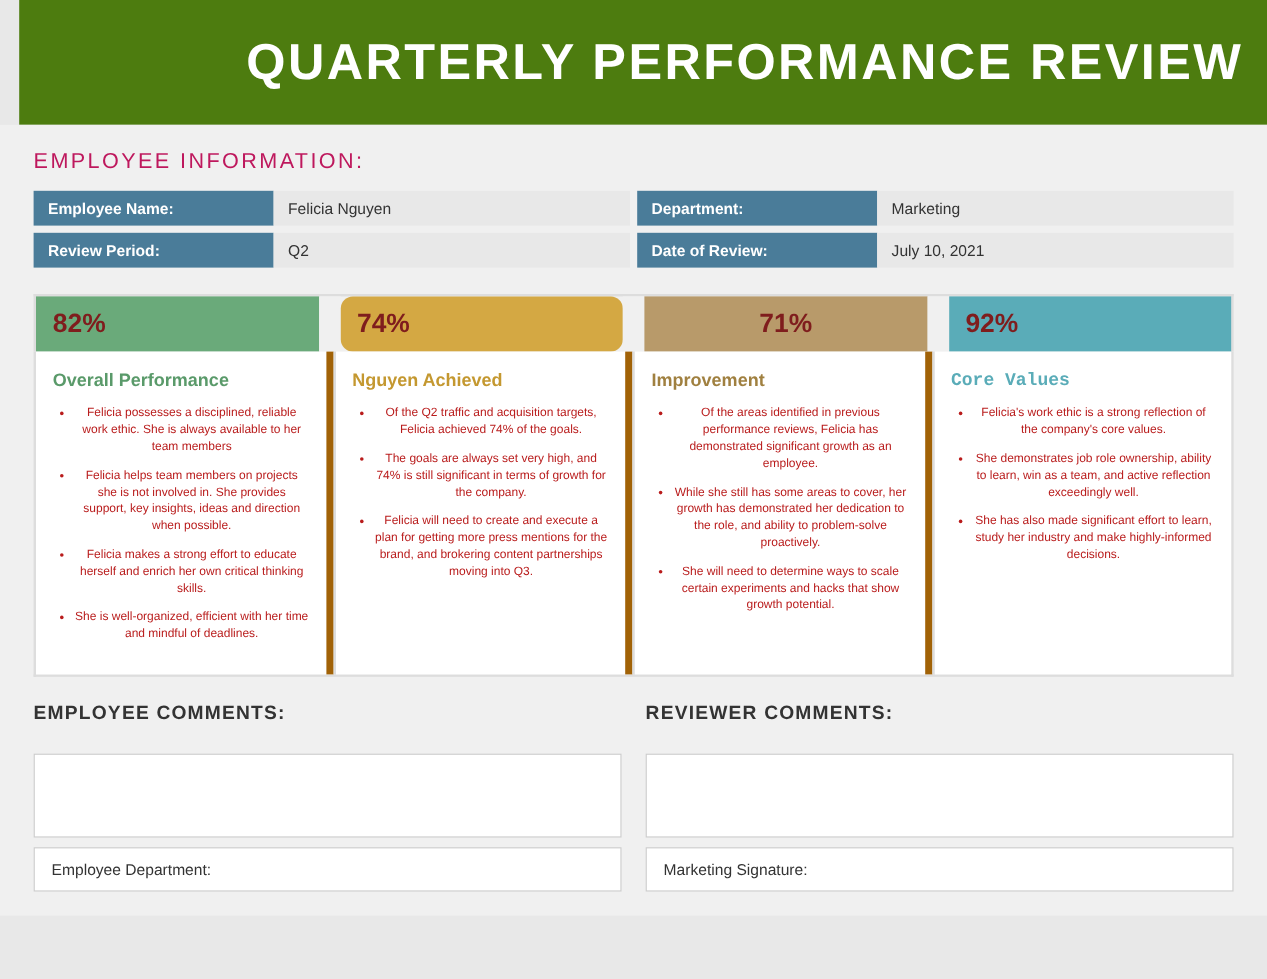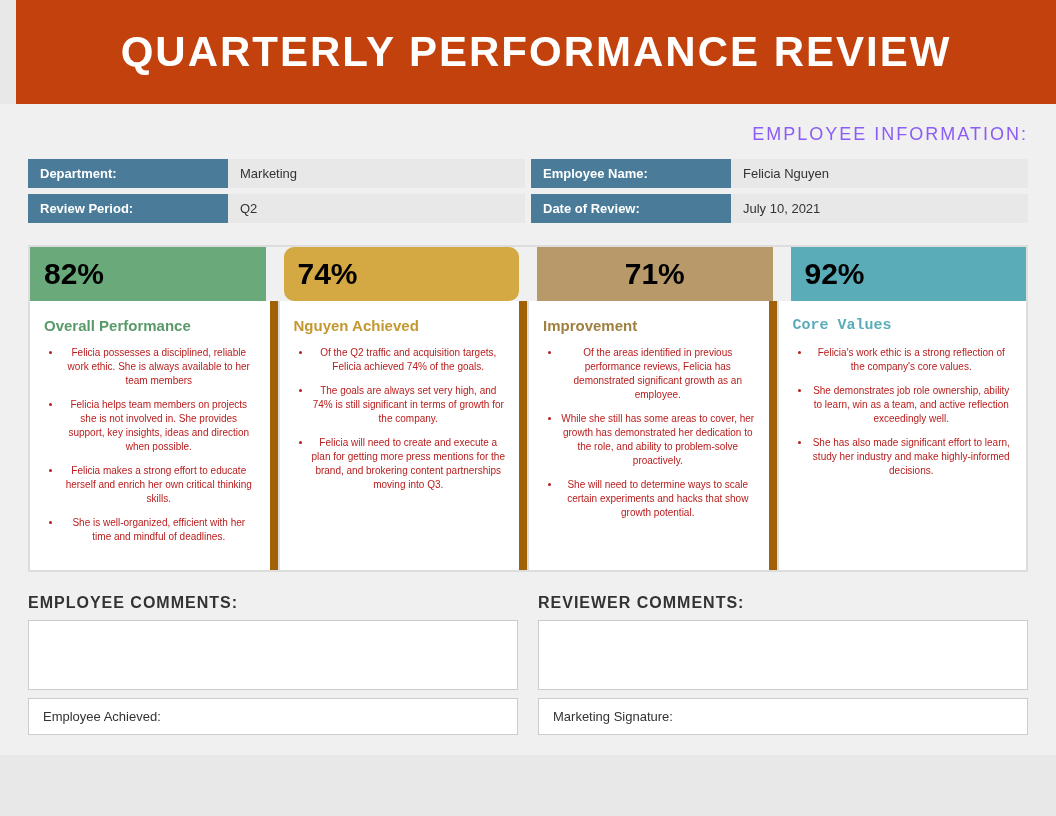--- a/index.html
+++ b/index.html
@@ -4,40 +4,40 @@
   <style>
     * { box-sizing: border-box; margin: 0; padding: 0; }
     body {
       font-family: Arial, sans-serif;
       background: #e8e8e8;
       color: #333;
       width: 1056px;
       min-height: 816px;
     }
     .header {
-      background: #c2410c;
-      text-align: center;
+      background: #4d7c0f;
+      text-align: right;
       padding: 28px 20px;
       margin-left: 16px;
     }
     .header h1 {
       color: white;
       font-size: 42px;
       font-weight: bold;
       letter-spacing: 2px;
     }
     .content {
       background: #f0f0f0;
       padding: 20px 28px;
     }
     .section-title {
-      text-align: right;
+      text-align: left;
       font-size: 18px;
       letter-spacing: 2px;
-      color: #8b5cf6;
+      color: #be185d;
       margin-bottom: 14px;
     }
     .info-grid {
       display: grid;
       grid-template-columns: 1fr 1fr;
       gap: 6px;
       margin-bottom: 22px;
     }
     .info-row {
       display: flex;
@@ -52,31 +52,31 @@
       flex-shrink: 0;
     }
     .info-value {
       background: #e8e8e8;
       padding: 7px 12px;
       font-size: 13px;
       flex: 1;
     }
     .metric-bar {
       padding: 10px 14px;
-      color: #000000;
-      font-size: 30px;
+      color: #7f1d1d;
+      font-size: 22px;
       font-weight: bold;
     }
     .metric-bar.green { background: #6aaa7a; }
     .metric-bar.yellow { background: #d4a843; border-radius: 10px; }
     .metric-bar.tan { background: #b89a6a; text-align: center; }
     .metric-bar.teal { background: #5aacb8; }
     .col-section {
       padding: 16px 14px;
-      border-right: 8px solid #a16207;
+      border-right: 6px solid #a16207;
       background: white;
     }
     .col-section:last-child { border-right: none; }
     .col-title {
       font-size: 15px;
       font-weight: bold;
       margin-bottom: 12px;
     }
     .col-title.green { color: #5a9a6a; }
     .col-title.yellow { color: #c49830; }
@@ -97,21 +97,21 @@
       display: grid;
       grid-template-columns: 1fr 1fr;
       gap: 20px;
       margin-top: 22px;
     }
     .bottom-col h3 {
       font-size: 16px;
       font-weight: bold;
       letter-spacing: 1px;
       color: #333;
-      margin-bottom: 8px;
+      margin-bottom: 24px;
     }
     .comment-box {
       background: white;
       border: 1px solid #ccc;
       height: 70px;
       margin-bottom: 8px;
     }
     .signature-box {
       background: white;
       border: 1px solid #ccc;
@@ -148,26 +148,26 @@
 <div class="header">
   <h1>QUARTERLY PERFORMANCE REVIEW</h1>
 </div>
 
 <div class="content">
 
   <div class="section-title">EMPLOYEE INFORMATION:</div>
 
   <div class="info-grid">
     <div class="info-row">
+      <div class="info-label">Employee Name:</div>
+      <div class="info-value">Felicia Nguyen</div>
+    </div>
+    <div class="info-row">
       <div class="info-label">Department:</div>
       <div class="info-value">Marketing</div>
-    </div>
-    <div class="info-row">
-      <div class="info-label">Employee Name:</div>
-      <div class="info-value">Felicia Nguyen</div>
     </div>
     <div class="info-row">
       <div class="info-label">Review Period:</div>
       <div class="info-value">Q2</div>
     </div>
     <div class="info-row">
       <div class="info-label">Date of Review:</div>
       <div class="info-value">July 10, 2021</div>
     </div>
   </div>
@@ -231,21 +231,21 @@
         </ul>
       </div>
     </div>
   </div>
 
   <div class="bottom-section">
     <div class="bottom-col">
       <h3>EMPLOYEE COMMENTS:</h3>
       <div class="comment-box"></div>
       <div class="signature-box">
-        <span>Employee Achieved:</span>
+        <span>Employee Department:</span>
       </div>
     </div>
     <div class="bottom-col">
       <h3>REVIEWER COMMENTS:</h3>
       <div class="comment-box"></div>
       <div class="signature-box">
         <span>Marketing Signature:</span>
       </div>
     </div>
   </div>

